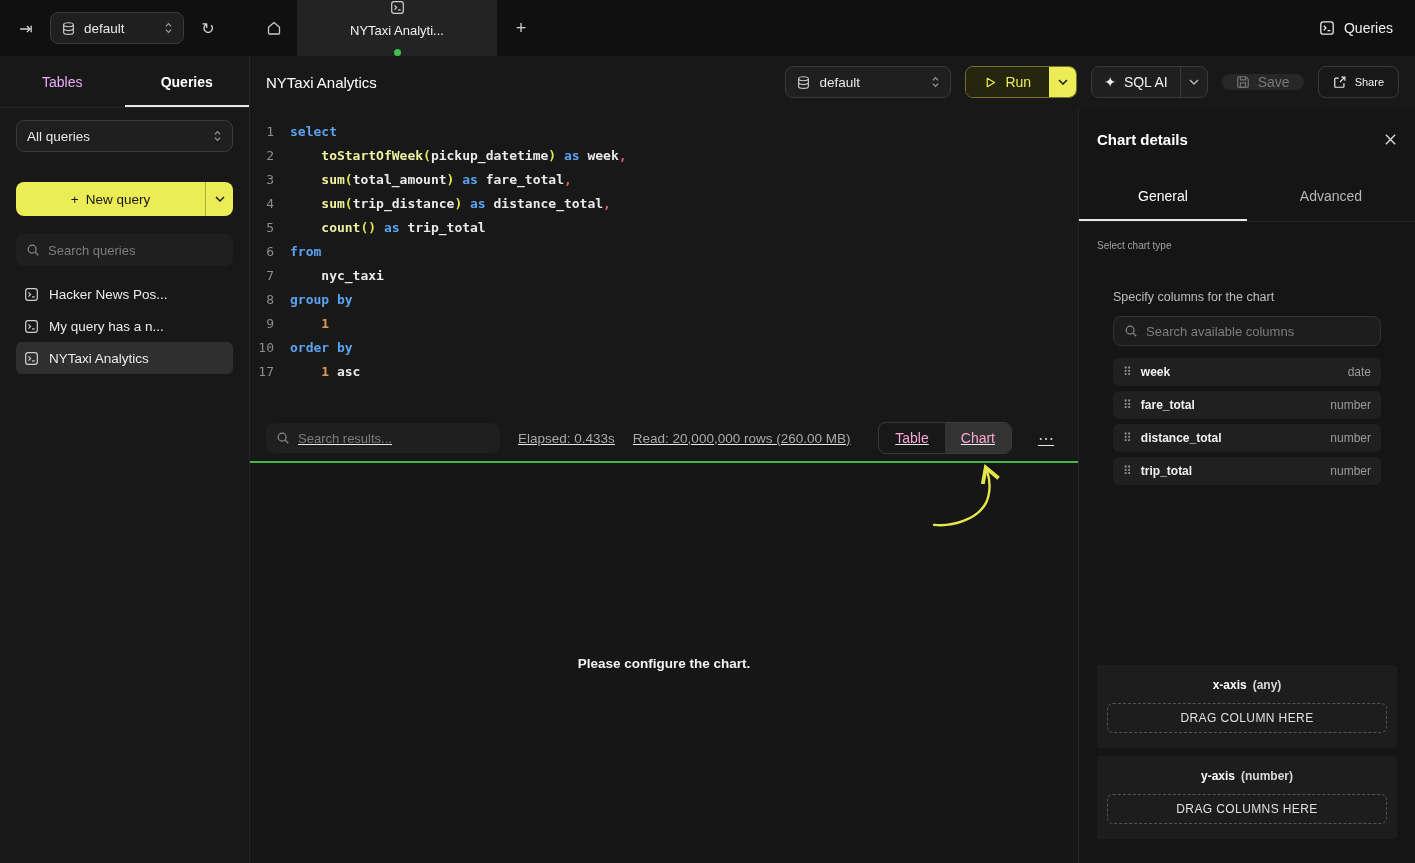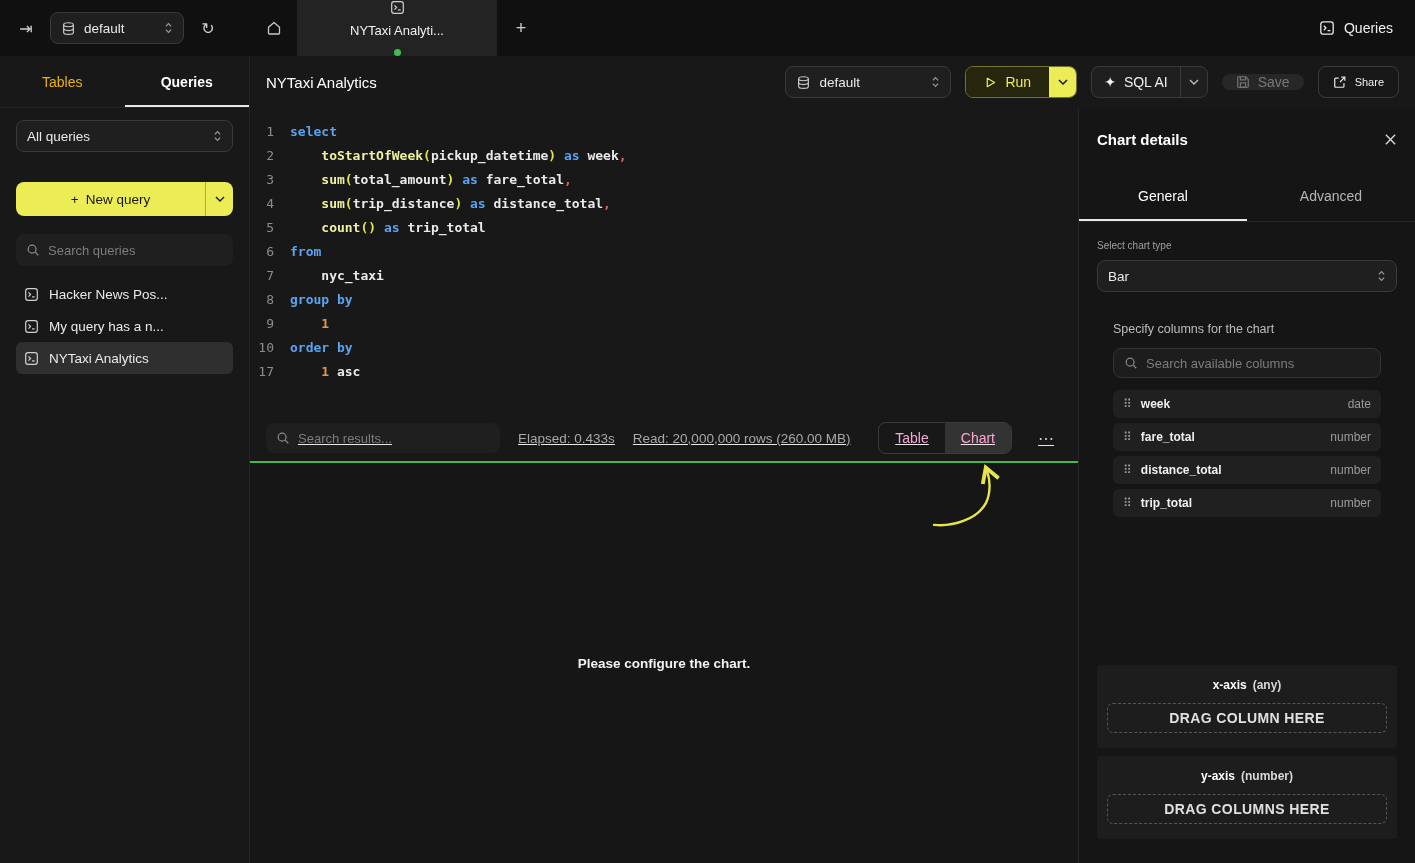--- a/index.html
+++ b/index.html
@@ -21,21 +21,21 @@
   .new-tab { width:48px; background:none; border:none; color:#cfcfcf; font-size:18px; cursor:pointer; }
   .topbar-right { margin-left:auto; display:flex; align-items:center; padding-right:22px; }
   .queries-link { display:flex; align-items:center; gap:9px; background:none; border:none; color:#f0f0f0; font-size:14px; cursor:pointer; }
 
   
   .body-row { flex:1; display:flex; min-height:0; }
 
   
   .sidebar { width:250px; flex:none; background:#181818; border-right:1px solid #262626; display:flex; flex-direction:column; }
   .sidebar-tabs { height:52px; display:flex; border-bottom:1px solid #262626; flex:none; }
-  .side-tab { flex:1; background:none; border:none; color:#eab308; font-size:14px; cursor:pointer; font-family:inherit; }
+  .side-tab { flex:1; background:none; border:none; color:#f0abfc; font-size:14px; cursor:pointer; font-family:inherit; }
   .side-tab.active { color:#ffffff; font-weight:700; box-shadow:inset 0 -2px 0 #e8e8e8; }
   .sidebar-content { padding:12px 16px 0; display:flex; flex-direction:column; }
   .new-query { margin-top:30px; height:34px; border-radius:8px; overflow:hidden; display:flex; background:#ecec57; color:#161616; cursor:pointer; }
   .new-query .nq-main { flex:1; display:flex; align-items:center; justify-content:center; gap:7px; font-size:13.5px; font-weight:500; }
   .new-query .nq-caret { width:28px; display:flex; align-items:center; justify-content:center; border-left:1px solid rgba(0,0,0,.28); color:#161616; }
   .search-box { height:32px; background:#1f1f1f; border-radius:8px; display:flex; align-items:center; gap:8px; padding:0 10px; }
   .search-box input { background:none; border:none; outline:none; color:#e8e8e8; font-size:13px; width:100%; font-family:inherit; }
   .search-box input::placeholder { color:#7d7d7d; }
   .sb-search { margin-top:18px; }
   .query-list { list-style:none; margin-top:12px; }
@@ -103,21 +103,21 @@
   .cols-search { margin-top:12px; height:30px; background:#1d1d1d; border:1px solid #333333; }
   .col-row { height:28px; background:#202020; border-radius:6px; display:flex; align-items:center; gap:9px; padding:0 10px; margin-top:5px; cursor:grab; }
   .col-rows { margin-top:12px; }
   .drag-dots { color:#9a9a9a; font-size:12px; line-height:1; }
   .col-name { font-size:12px; font-weight:700; color:#f0f0f0; }
   .col-type { margin-left:auto; font-size:12px; color:#9a9a9a; }
   .axes { margin-top:auto; display:flex; flex-direction:column; gap:8px; }
   .axis-card { background:#1d1d1d; border-radius:4px; padding:13px 10px 15px; }
   .axis-head { text-align:center; font-size:12px; font-weight:700; color:#ffffff; }
   .axis-hint { color:#d8d8d8; margin-left:6px; }
-  .drop-zone { margin-top:11px; border:1px dashed #555555; border-radius:6px; height:30px; display:flex; align-items:center; justify-content:center; font-size:14px; font-weight:700; letter-spacing:.4px; color:#e0e0e0; }
+  .drop-zone { margin-top:11px; border:1px dashed #555555; border-radius:6px; height:30px; display:flex; align-items:center; justify-content:center; font-size:12px; font-weight:400; letter-spacing:.4px; color:#e0e0e0; }
 </style>
 </head>
 <body>
 
 <div class="app">
 
   <header class="topbar">
     <div class="topbar-left">
       <button class="icon-btn">
           <span>⇥</span>
@@ -387,29 +387,20 @@
                   </svg>
               </span>
             </button>
           </div>
           <div class="panel-tabs">
             <button class="panel-tab active">General</button>
             <button class="panel-tab">Advanced</button>
           </div>
           <div class="panel-body">
             <div class="field-label">Select chart type</div>
-            <div class="select type-select">
-              <span class="grow">Bar</span>
-              <span style="display:flex">
-                <svg width="9" height="14" viewBox="0 0 10 16">
-                    <path d="M2 6.2L5 3l3 3.2" fill="none" stroke="#9a9a9a" stroke-width="1.4"></path>
-                    <path d="M2 9.8L5 13l3-3.2" fill="none" stroke="#9a9a9a" stroke-width="1.4"></path>
-                  </svg>
-              </span>
-            </div>
 
             <div class="columns-group">
               <div class="columns-label">Specify columns for the chart</div>
               <div class="search-box cols-search">
                 <span style="display:flex">
                   <svg width="14" height="14" viewBox="0 0 16 16">
                       <circle cx="7" cy="7" r="4.5" fill="none" stroke="#8a8a8a" stroke-width="1.4"></circle>
                       <path d="M10.5 10.5L14 14" stroke="#8a8a8a" stroke-width="1.4"></path>
                     </svg>
                 </span>

